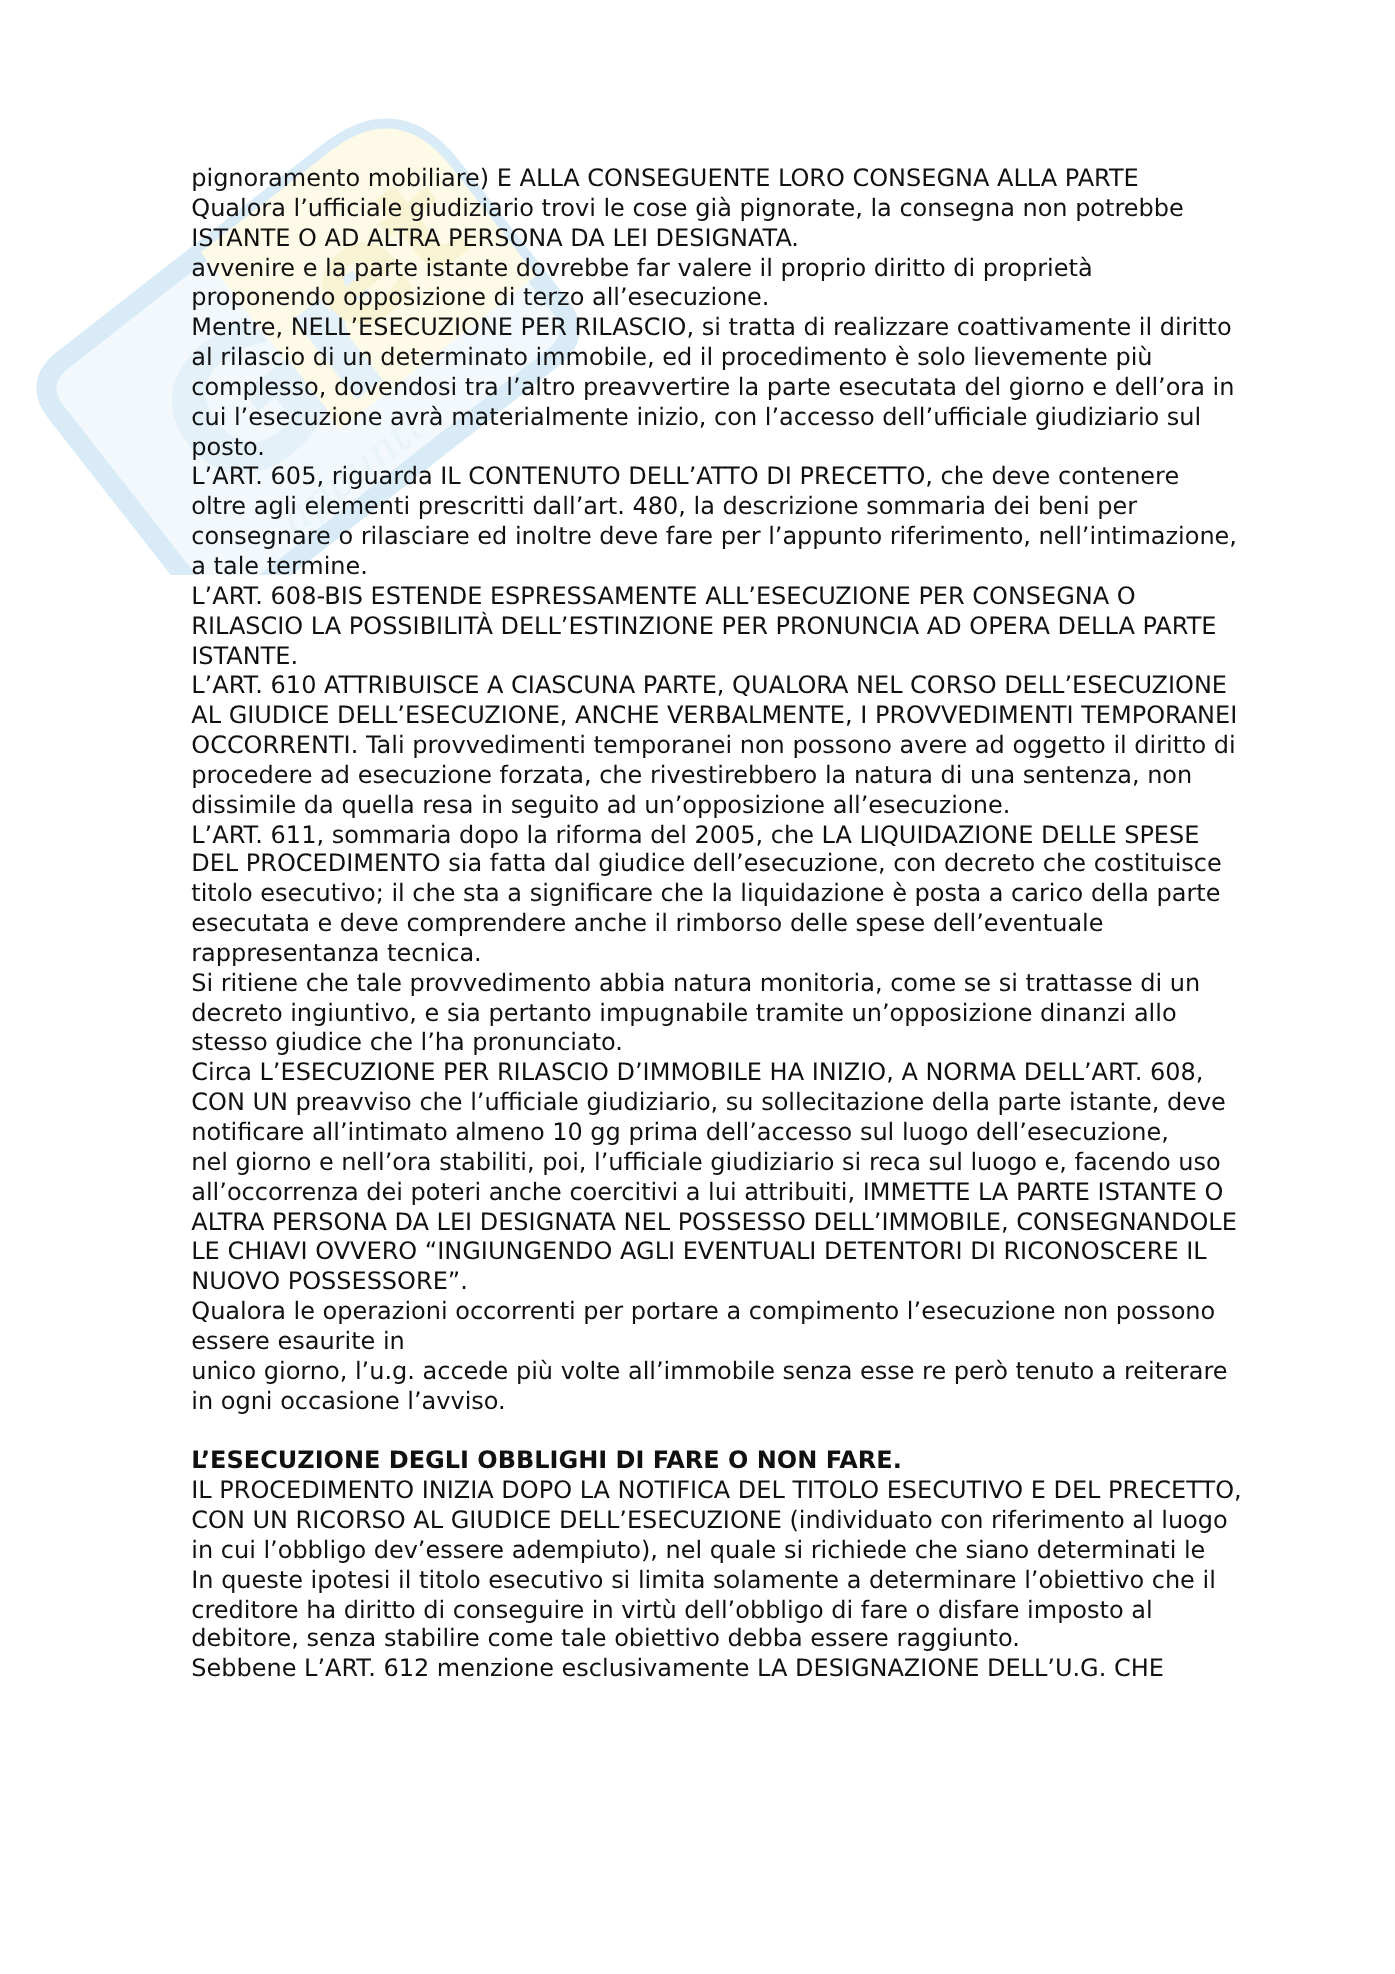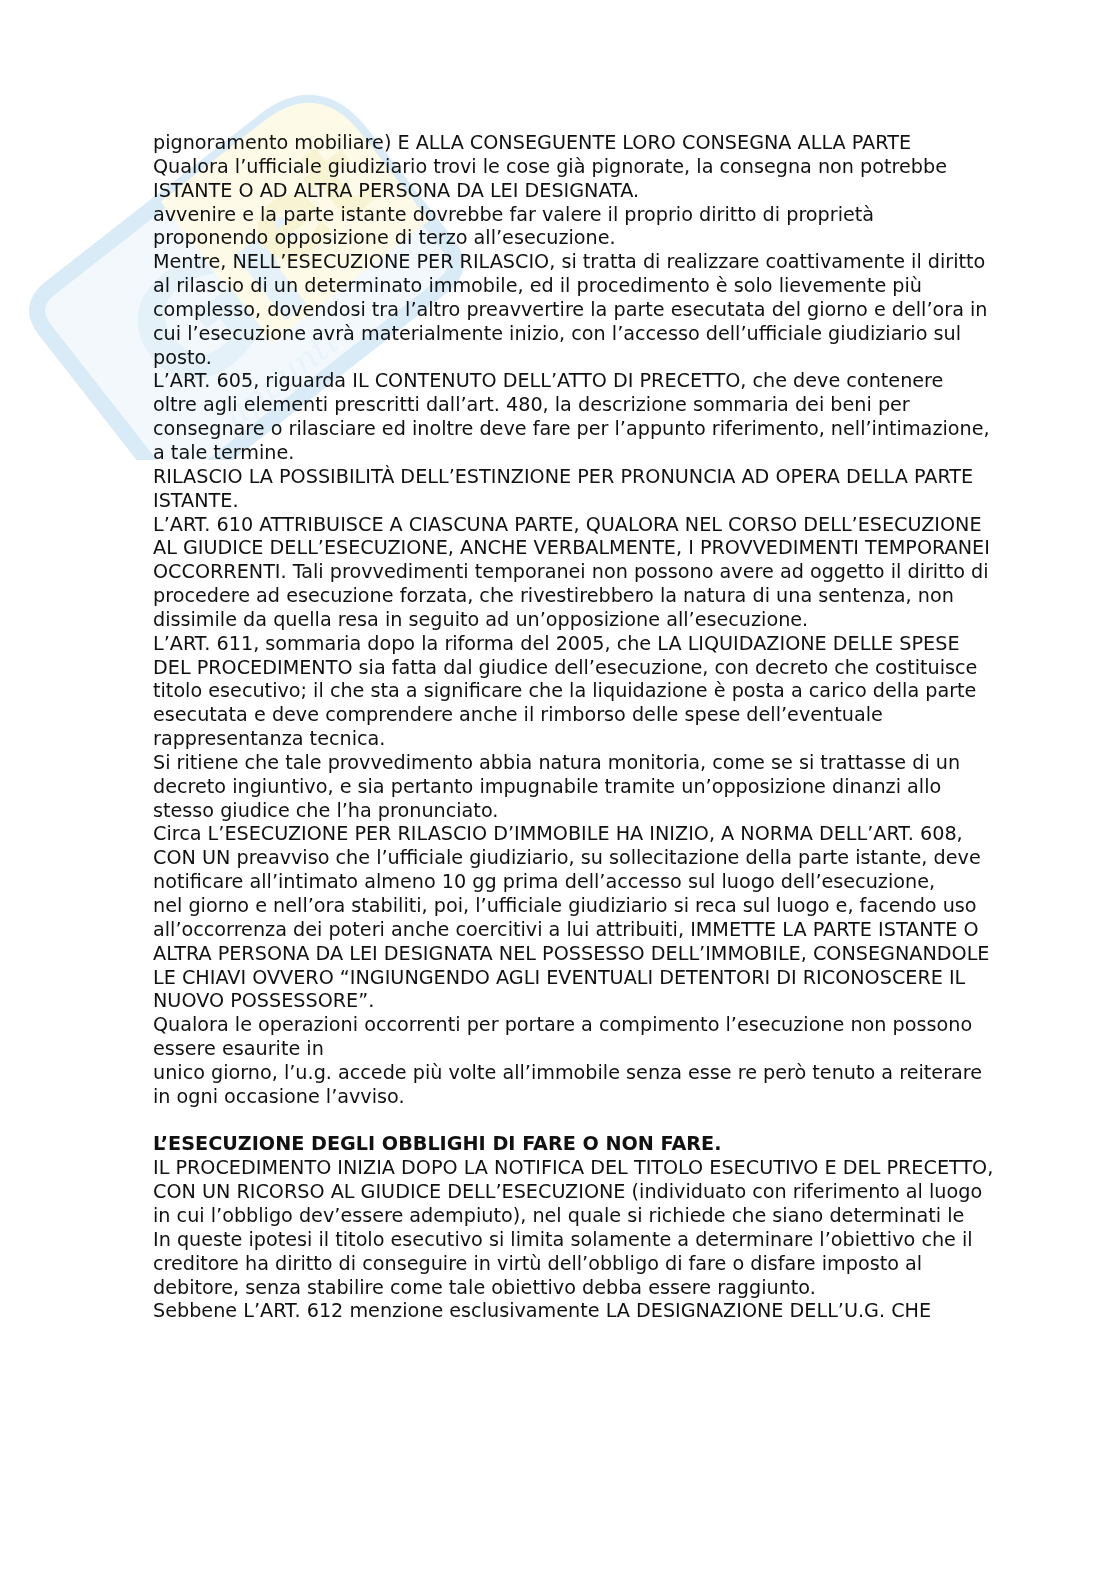--- a/index.html
+++ b/index.html
@@ -83,20 +83,21 @@
       <div class="line"><span>proponendo opposizione di terzo all’esecuzione.</span></div>
       <div class="line"><span>Mentre, NELL’ESECUZIONE PER RILASCIO, si tratta di realizzare coattivamente il diritto</span></div>
       <div class="line"><span>al rilascio di un determinato immobile, ed il procedimento è solo lievemente più</span></div>
       <div class="line"><span>complesso, dovendosi tra l’altro preavvertire la parte esecutata del giorno e dell’ora in</span></div>
       <div class="line"><span>cui l’esecuzione avrà materialmente inizio, con l’accesso dell’ufficiale giudiziario sul</span></div>
       <div class="line"><span>posto.</span></div>
       <div class="line"><span class="b">L’ART. 605</span><span>, riguarda IL CONTENUTO DELL’ATTO DI PRECETTO, che deve contenere</span></div>
       <div class="line"><span>oltre agli elementi prescritti dall’art. 480, la descrizione sommaria dei beni per</span></div>
       <div class="line"><span>consegnare o rilasciare ed inoltre deve fare per l’appunto riferimento, nell’intimazione,</span></div>
       <div class="line"><span>a tale termine.</span></div>
+      <div class="line"><span class="b">L’ART. 608-BIS</span><span> ESTENDE ESPRESSAMENTE ALL’ESECUZIONE PER CONSEGNA O</span></div>
       <div class="line"><span>RILASCIO LA POSSIBILITÀ DELL’ESTINZIONE PER PRONUNCIA AD OPERA DELLA PARTE</span></div>
       <div class="line"><span>ISTANTE.</span></div>
       <div class="line"><span class="b">L’ART. 610</span><span> ATTRIBUISCE A CIASCUNA PARTE, QUALORA NEL CORSO DELL’ESECUZIONE</span></div>
       <div class="line"><span>AL GIUDICE DELL’ESECUZIONE, ANCHE VERBALMENTE, I PROVVEDIMENTI TEMPORANEI</span></div>
       <div class="line"><span>OCCORRENTI. Tali provvedimenti temporanei non possono avere ad oggetto il diritto di</span></div>
       <div class="line"><span>procedere ad esecuzione forzata, che rivestirebbero la natura di una sentenza, non</span></div>
       <div class="line"><span>dissimile da quella resa in seguito ad un’opposizione all’esecuzione.</span></div>
       <div class="line"><span class="b">L’ART. 611</span><span>, sommaria dopo la riforma del 2005, che LA LIQUIDAZIONE DELLE SPESE</span></div>
       <div class="line"><span>DEL PROCEDIMENTO sia fatta dal giudice dell’esecuzione, con decreto che costituisce</span></div>
       <div class="line"><span>titolo esecutivo; il che sta a significare che la liquidazione è posta a carico della parte</span></div>

